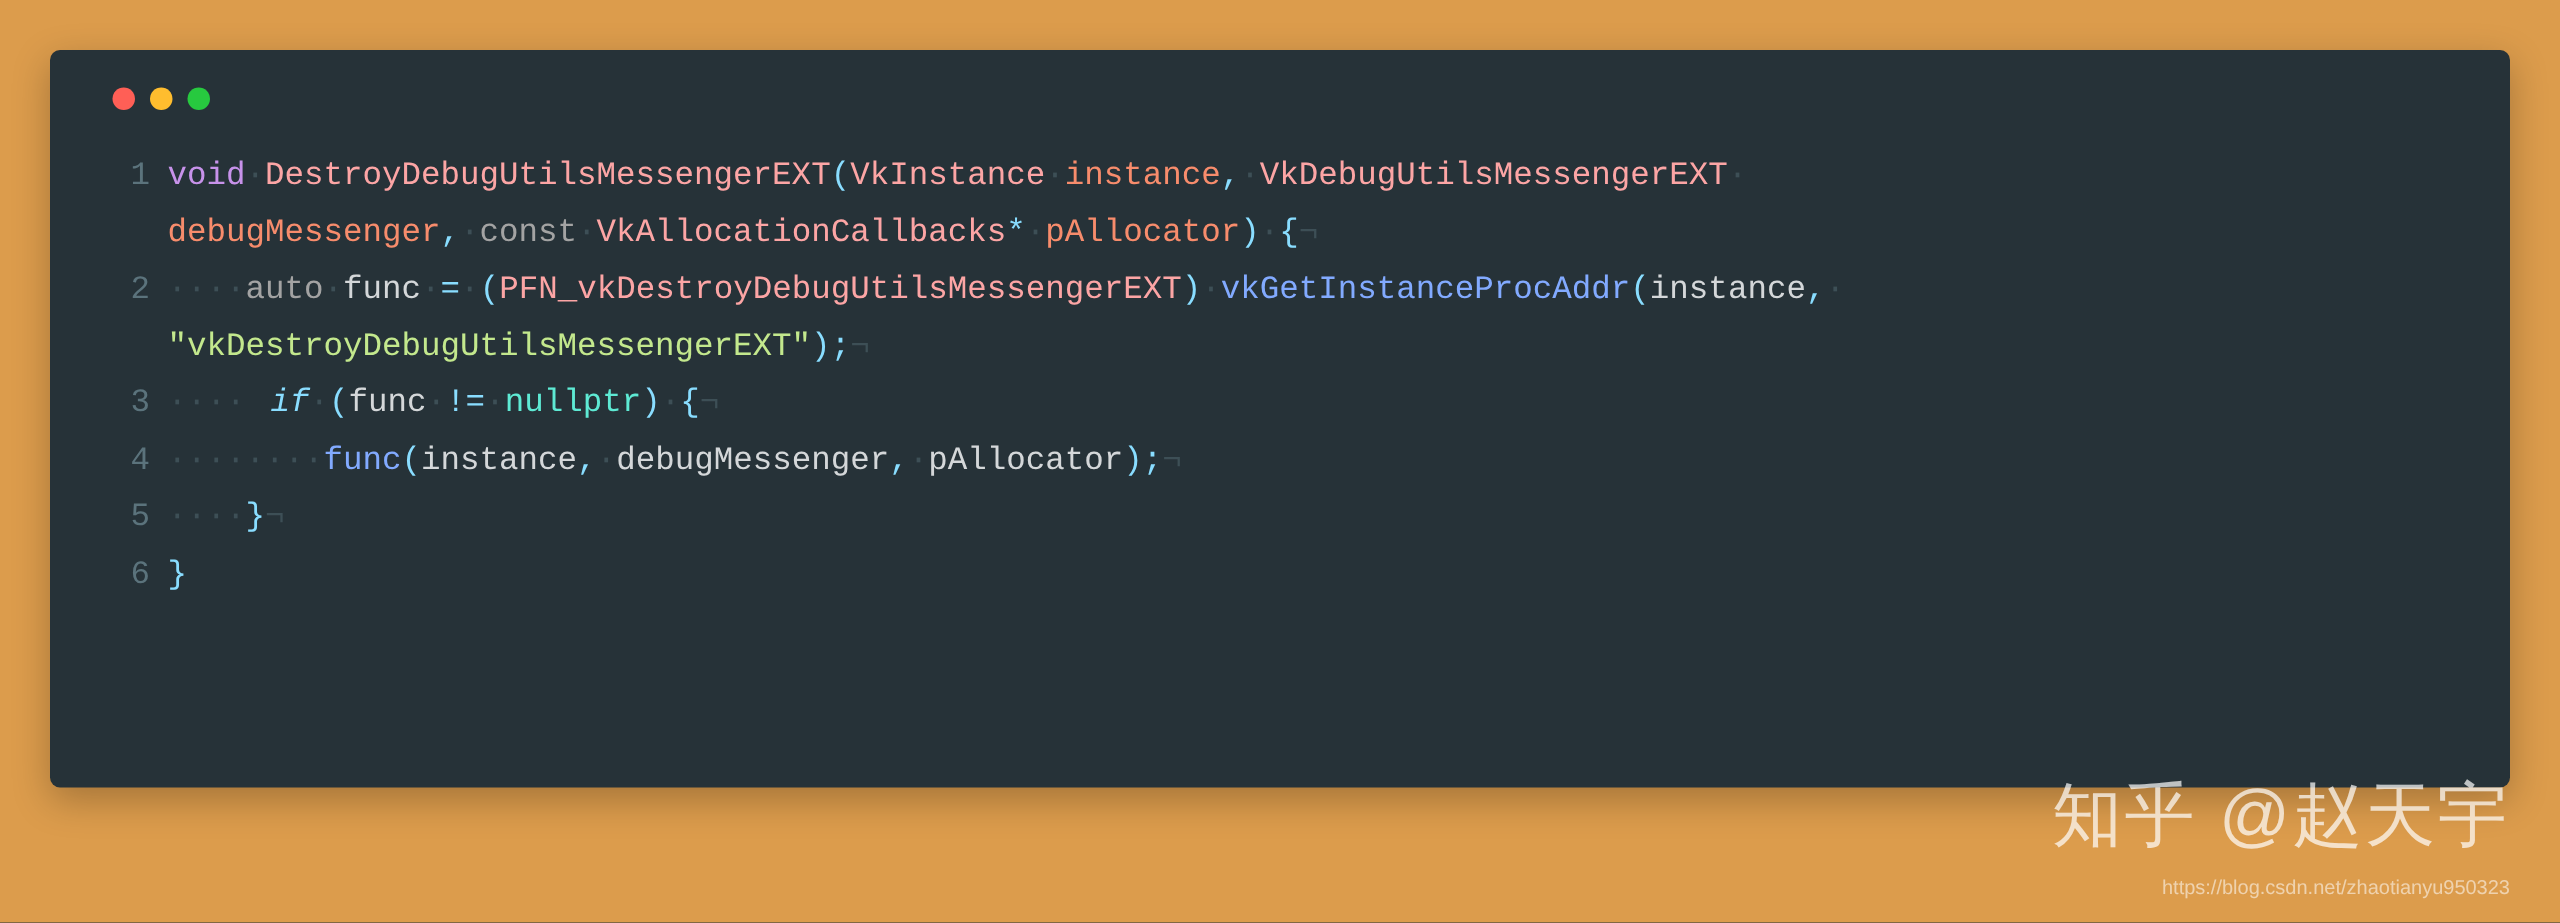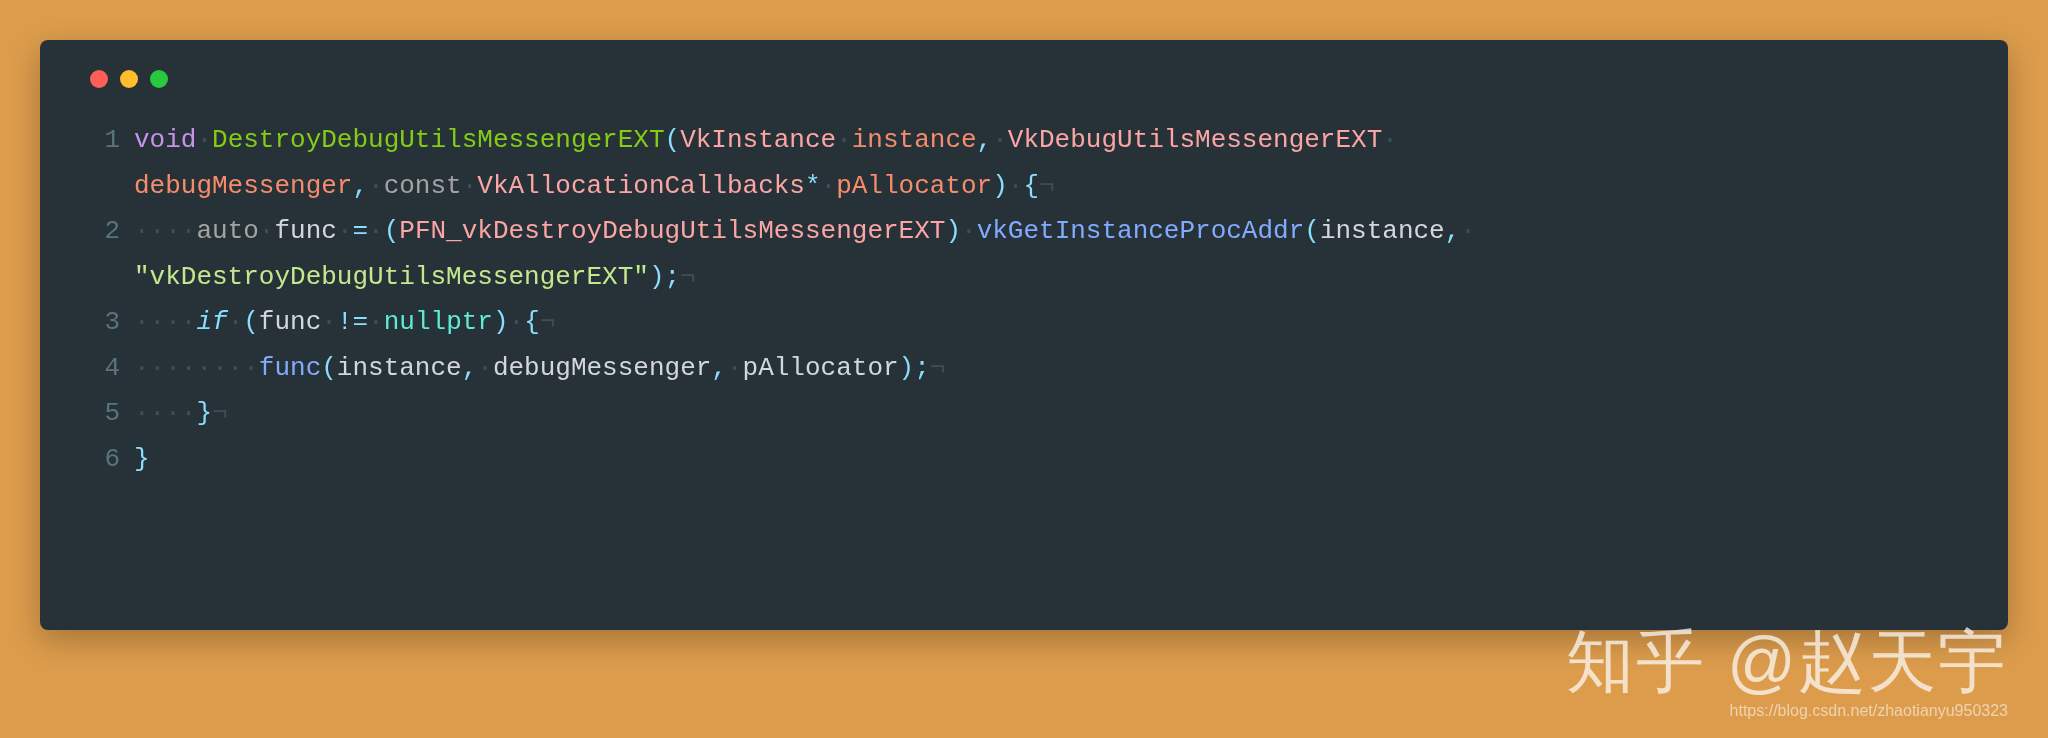--- a/index.html
+++ b/index.html
@@ -46,37 +46,37 @@
   }
   .continuation {
     display: inline-block;
     width: 30px;
     margin-right: 14px;
   }
   .row { white-space: nowrap; }
   .ws { color: #3d4f56; }
   .kw-type { color: #c792ea; text-align: right; }
   .kw-storage { color: #a3a3a3; }
-  .kw-flow { color: #89ddff; font-style: italic; }
-  .fn-name { color: #84cc16; }
+  .kw-flow { color: #89ddff; font-style: italic; margin-left: 20px; }
+  .fn-name { color: #fca5a5; }
   .fn-call { color: #82aaff; margin-top: 32px; }
   .type-name { color: #fca5a5; }
   .param { color: #f78c6c; }
   .var { color: #d4d7d9; }
   .punct { color: #89ddff; }
   .op { color: #89ddff; }
   .lit { color: #5eead4; }
   .str { color: #c3e88d; }
   .eol { color: #3d4f56; }
   .watermark-main {
     position: absolute;
     right: 40px;
-    bottom: 30px;
+    bottom: 47px;
     font-family: "PingFang SC","Microsoft YaHei", sans-serif;
-    font-size: 68px;
+    font-size: 56px;
     color: rgba(255,255,255,0.7);
     font-weight: 500;
     letter-spacing: 2px;
   }
   .watermark-url {
     position: absolute;
     right: 40px;
     bottom: 18px;
     font-family: sans-serif;
     font-size: 16px;

